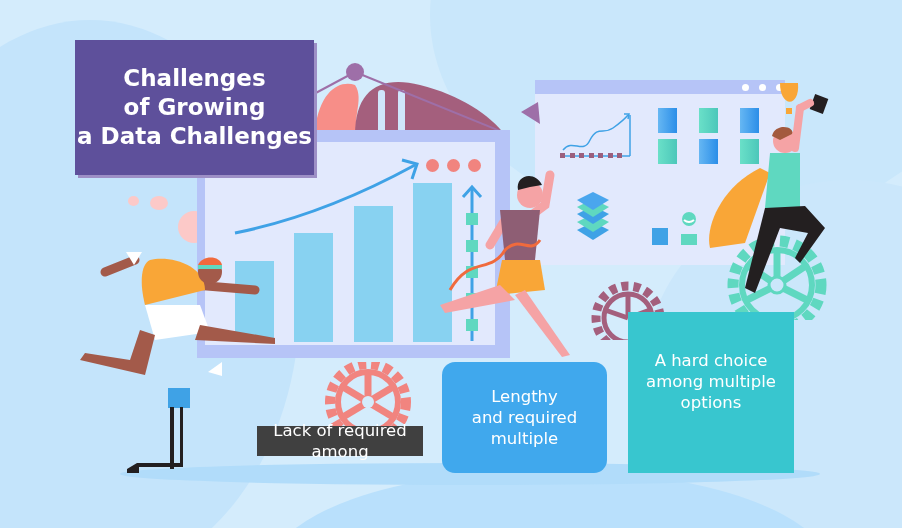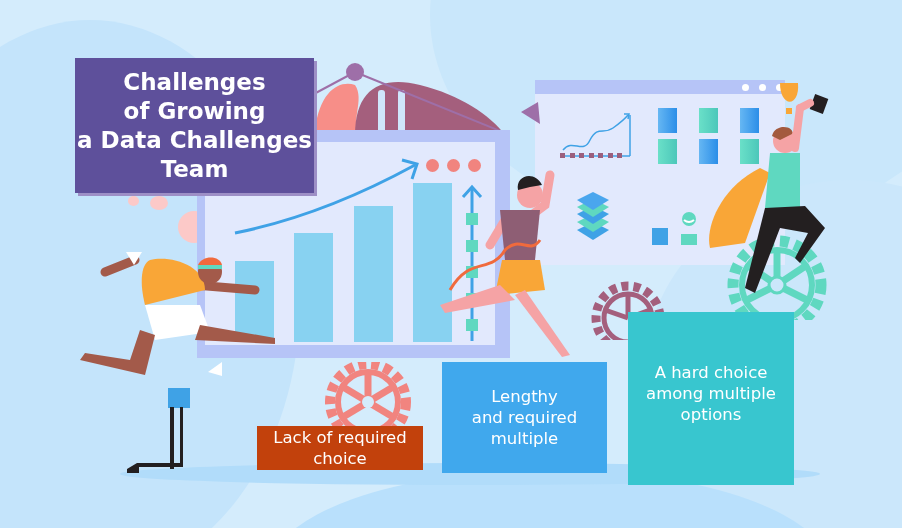--- a/index.html
+++ b/index.html
@@ -1,20 +1,20 @@
 <!DOCTYPE html>
 <html><head>
 <meta charset="utf-8">
 <style>
   html, body { margin:0; padding:0; }
   body { width:902px; height:528px; overflow:hidden; position:relative;
          background:#d4ecfc; font-family:"DejaVu Sans", sans-serif; }
   .abs { position:absolute; }
   .bg-blob { position:absolute; border-radius:50%; }
-  .title-box { position:absolute; left:75px; top:58px; width:239px; height:135px;
+  .title-box { position:absolute; left:75px; top:40px; width:239px; height:135px;
     background:#5e509b; box-shadow:3px 3px 0 #9d8fc6; color:#fff; font-weight:bold;
     font-size:23px; line-height:29px; text-align:center; display:flex; align-items:center; justify-content:center; }
   .title-box span { display:block; }
   .win { position:absolute; }
   .label-box { position:absolute; color:#fff; font-size:16.5px; line-height:21px; text-align:center;
     display:flex; flex-direction:column; align-items:center; justify-content:center; }
   .bar { position:absolute; background:#88d2f1; }
 </style>
 </head>
 <body>
@@ -190,31 +190,30 @@
   </svg>
 <svg class="abs" style="left:208px;top:362px;" width="14" height="14" viewBox="0 0 14 14">
     <path d="M14 0 L14 14 L0 10 Z" fill="#fff"></path>
   </svg>
 
 <div class="title-box">
   <div>
     <span>Challenges</span>
     <span>of Growing</span>
     <span>a Data Challenges</span>
-    <span>Team</span>
   </div>
 </div>
 
-<div class="label-box" style="left:257px;top:426px;width:166px;height:44px;background:#c2410c;">
+<div class="label-box" style="left:257px;top:426px;width:166px;height:30px;background:#404040;">
   <span>Lack of required</span>
-  <span>choice</span>
-</div>
-<div class="label-box" style="left:442px;top:362px;width:165px;height:111px;background:#40a8ed;">
+  <span>among</span>
+</div>
+<div class="label-box" style="left:442px;top:362px;width:165px;height:111px;background:#40a8ed;border-radius:13px;">
   <span>Lengthy</span>
   <span>and required</span>
   <span>multiple</span>
 </div>
-<div class="label-box" style="left:628px;top:312px;width:166px;height:161px;background:#38c6cf;justify-content:flex-start;padding-top:12px;">
+<div class="label-box" style="left:628px;top:312px;width:166px;height:161px;background:#38c6cf;justify-content:flex-start;padding-top:0;">
   <div style="height:38px;"></div>
   <span>A hard choice</span>
   <span>among multiple</span>
   <span>options</span>
 </div>
 
 </body></html>

